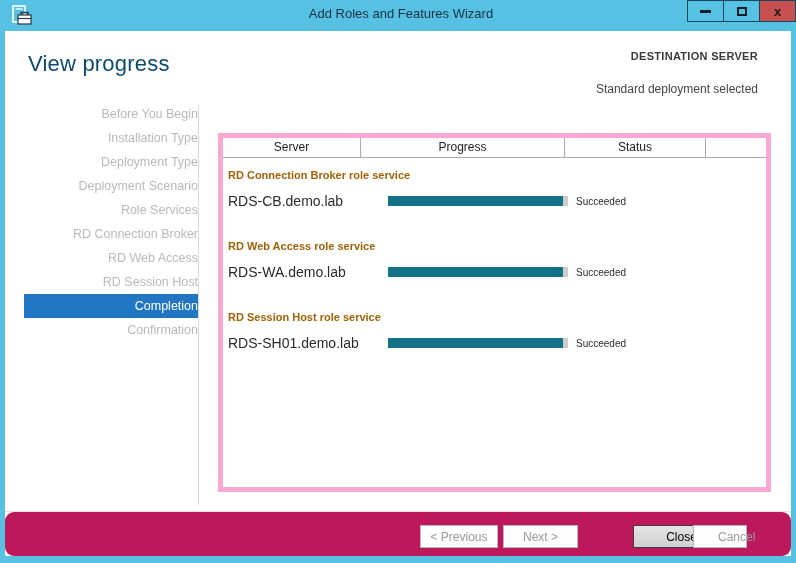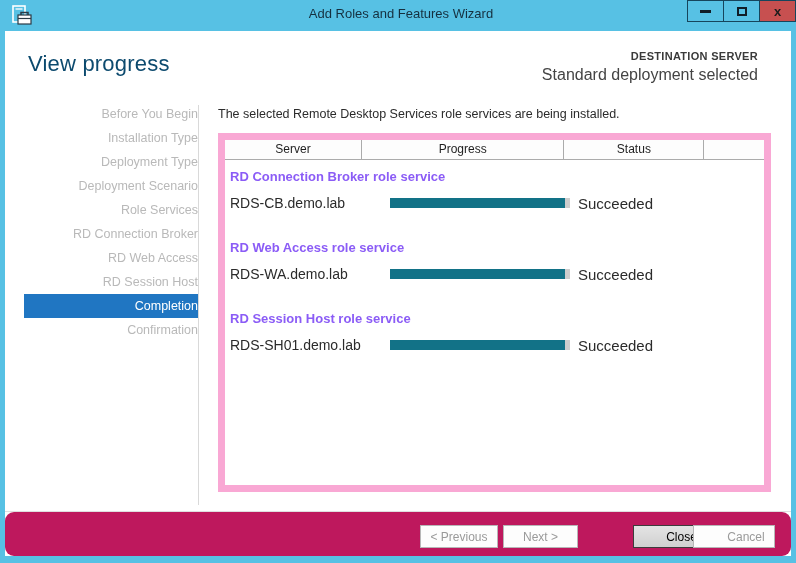--- a/index.html
+++ b/index.html
@@ -43,21 +43,21 @@
     background: #ffffff;
   }
   
   .page-title {
     position: absolute; left: 23px; top: 20px;
     font-size: 22px; font-weight: 400; color: #0c4a6e;
     letter-spacing: 0.2px;
   }
   .dest-block { position: absolute; right: 33px; top: 19px; text-align: right; }
   .dest-label { font-size: 11px; font-weight: bold; color: #3a3a3a; letter-spacing: 0.3px; }
-  .dest-value { font-size: 16px; color: #444; margin-top: 4px; }
+  .dest-value { font-size: 12px; color: #444; margin-top: 20px; }
   
   .sidebar { position: absolute; left: 19px; top: 71px; width: 174px; text-align: right; }
   .side-item {
     height: 24px; line-height: 24px;
     padding-left: 14px;
     font-size: 12.5px;
     color: #b9b9b9;
     cursor: default;
     white-space: nowrap;
   }
@@ -66,49 +66,49 @@
     position: absolute; left: 193px; top: 74px; width: 1px; height: 400px;
     background: #d9d9d9;
   }
   
   .description {
     position: absolute; left: 213px; top: 76px;
     font-size: 12.5px; color: #2b2b2b;
   }
   .grid {
     position: absolute; left: 213px; top: 102px; width: 553px; height: 359px;
-    border: 7px solid #f9a8d4;
+    border: 5px solid #f9a8d4;
     background: #fff;
   }
   .grid-header {
     display: flex; height: 20px;
     border-bottom: 1px solid #ababab;
     background: #fdfdfd;
   }
   .grid-col {
     font-size: 12px; color: #1e1e1e;
     text-align: center; line-height: 19px;
     border-right: 1px solid #ababab;
   }
   .col-server { width: 140px; }
   .col-progress { width: 207px; }
   .col-status { width: 143px; }
   .col-extra { width: 61px; border-right: none; }
   .grid-body { padding-top: 8px; }
   .section-title {
-    font-size: 13px; font-weight: bold; color: #8b5cf6;
+    font-size: 11px; font-weight: bold; color: #a16207;
     padding-left: 5px; height: 18px; line-height: 18px;
   }
   .section + .section { margin-top: 26px; }
   .svc-row { display: flex; align-items: center; height: 20px; margin-top: 7px; }
   .svc-server { width: 140px; padding-left: 5px; font-size: 14px; color: #2b2b2b; }
   .svc-progress { width: 207px; padding-left: 25px; }
   .progress-track { width: 180px; height: 10px; background: #cdcdcd; }
   .progress-fill { height: 10px; background: #127287; }
-  .svc-status { width: 143px; padding-left: 6px; font-size: 15px; color: #2b2b2b; }
+  .svc-status { width: 143px; padding-left: 6px; font-size: 10px; color: #2b2b2b; }
   
   .footer-sep { position: absolute; left: 0; right: 0; top: 480px; height: 1px; background: #dfdfdf; }
   .footer {
     position: absolute; left: 0; right: 0; top: 481px; bottom: 0;
     background: #be185d;
     border-radius: 9px;
   }
   .btn {
     position: absolute; top: 13px; height: 23px;
     font-family: "Liberation Sans", sans-serif;
@@ -120,21 +120,21 @@
     cursor: default;
   }
   .btn.enabled-default {
     background: linear-gradient(#e4e4e4, #d0d0d0);
     border: 1px solid #3c3c3c;
     color: #000;
   }
   .btn-previous { left: 415px; width: 78px; }
   .btn-next { left: 498px; width: 75px; }
   .btn-close { left: 628px; width: 97px; }
-  .btn-cancel { left: 688px; width: 82px; padding-left: 24px; }
+  .btn-cancel { left: 688px; width: 54px; padding-left: 24px; }
 </style>
 </head>
 <body>
 
 <div class="window">
 
   <div class="titlebar">
     <svg class="app-icon" viewBox="0 0 24 24">
       <rect x="3" y="2" width="12" height="16" fill="none" stroke="#ffffff" stroke-width="1.6"></rect>
       <line x1="5.5" y1="5" x2="12.5" y2="5" stroke="#ffffff" stroke-width="1.3"></line>
@@ -172,21 +172,20 @@
       <div class="side-item">Deployment Scenario</div>
       <div class="side-item">Role Services</div>
       <div class="side-item">RD Connection Broker</div>
       <div class="side-item">RD Web Access</div>
       <div class="side-item">RD Session Host</div>
       <div class="side-item selected">Completion</div>
       <div class="side-item">Confirmation</div>
     </div>
     <div class="v-sep"></div>
 
-    <div class="description">The selected Remote Desktop Services role services are being installed.</div>
 
     <div class="grid">
       <div class="grid-header">
         <div class="grid-col col-server">Server</div>
         <div class="grid-col col-progress">Progress</div>
         <div class="grid-col col-status">Status</div>
         <div class="grid-col col-extra"></div>
       </div>
       <div class="grid-body">
 

